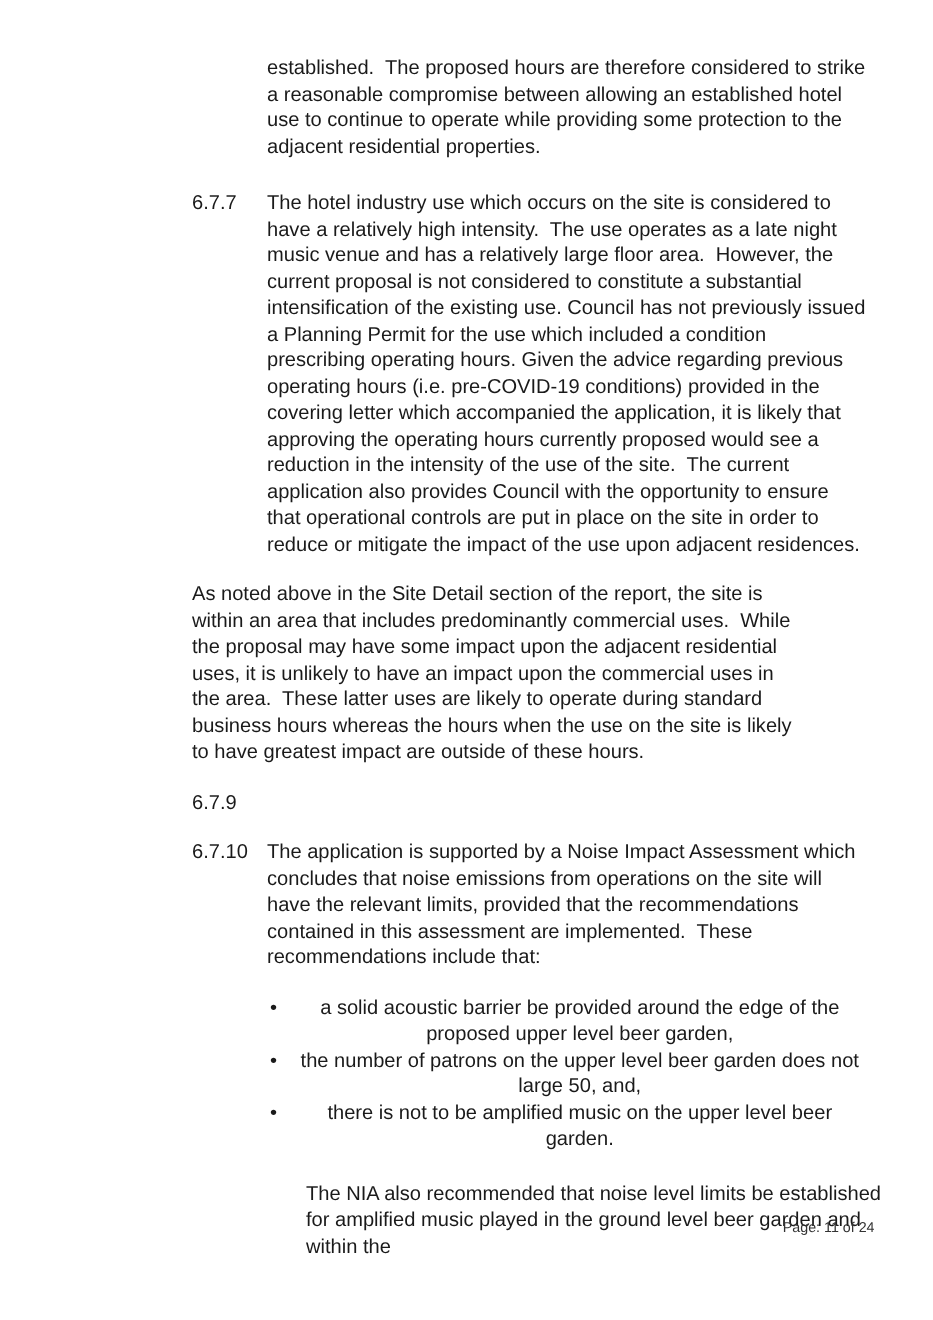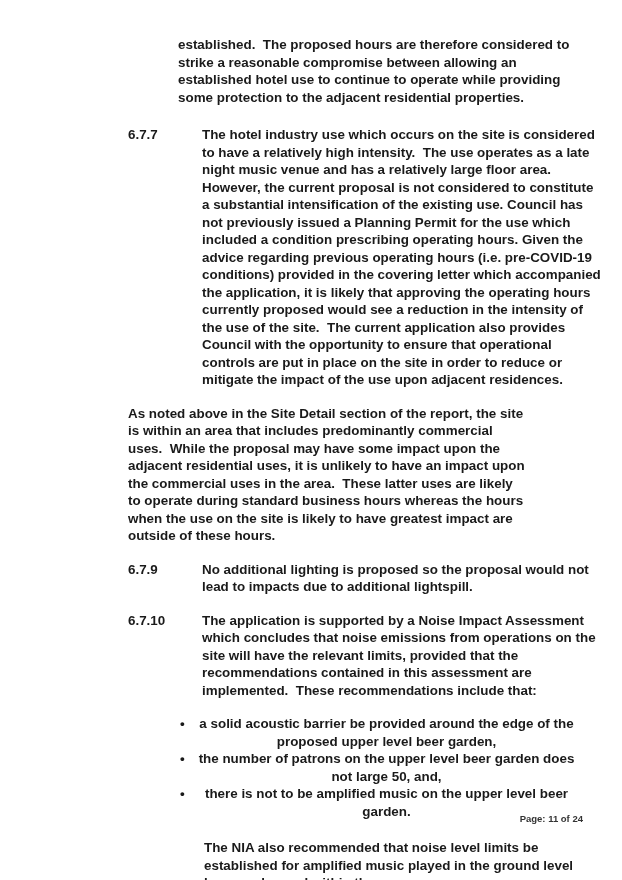--- a/index.html
+++ b/index.html
@@ -12,35 +12,33 @@
     width: 622px;
     height: 880px;
     background: #ffffff;
     box-sizing: border-box;
     padding: 36px 0 0 128px;
     font-family: "Liberation Sans", "DejaVu Sans", sans-serif;
     font-size: 13.4px;
     line-height: 17.5px;
     color: #1a1a1a;
     overflow: hidden;
-    font-weight: bold;
   }
   .para {
     white-space: pre-wrap;
     width: 400px;
     margin: 0;
   }
   .intro {
     margin-left: 50px;
     margin-bottom: 20px;
   }
   .section {
     display: flex;
     margin-bottom: 16px;
-    gap: 24px;
   }
   .num {
     flex: 0 0 50px;
     width: 50px;
   }
   .list {
     margin-left: 50px;
     margin-bottom: 19px;
     width: 400px;
   }
@@ -79,21 +77,20 @@
     <div class="num">6.7.7</div>
     <div class="para">The hotel industry use which occurs on the site is considered to have a relatively high intensity.  The use operates as a late night music venue and has a relatively large floor area.  However, the current proposal is not considered to constitute a substantial intensification of the existing use. Council has not previously issued a Planning Permit for the use which included a condition prescribing operating hours. Given the advice regarding previous operating hours (i.e. pre-COVID-19 conditions) provided in the covering letter which accompanied the application, it is likely that approving the operating hours currently proposed would see a reduction in the intensity of the use of the site.  The current application also provides Council with the opportunity to ensure that operational controls are put in place on the site in order to reduce or mitigate the impact of the use upon adjacent residences.</div>
   </div>
 
   <div class="section">
     <div class="para">As noted above in the Site Detail section of the report, the site is within an area that includes predominantly commercial uses.  While the proposal may have some impact upon the adjacent residential uses, it is unlikely to have an impact upon the commercial uses in the area.  These latter uses are likely to operate during standard business hours whereas the hours when the use on the site is likely to have greatest impact are outside of these hours.</div>
   </div>
 
   <div class="section">
     <div class="num">6.7.9</div>
-    <div class="para">No additional lighting is proposed so the proposal would not lead to impacts due to additional lightspill.</div>
   </div>
 
   <div class="section">
     <div class="num">6.7.10</div>
     <div class="para">The application is supported by a Noise Impact Assessment which concludes that noise emissions from operations on the site will have the relevant limits, provided that the recommendations contained in this assessment are implemented.  These recommendations include that:</div>
   </div>
 
   <div class="list">
     <div class="li">
       <span class="bullet">•</span>

